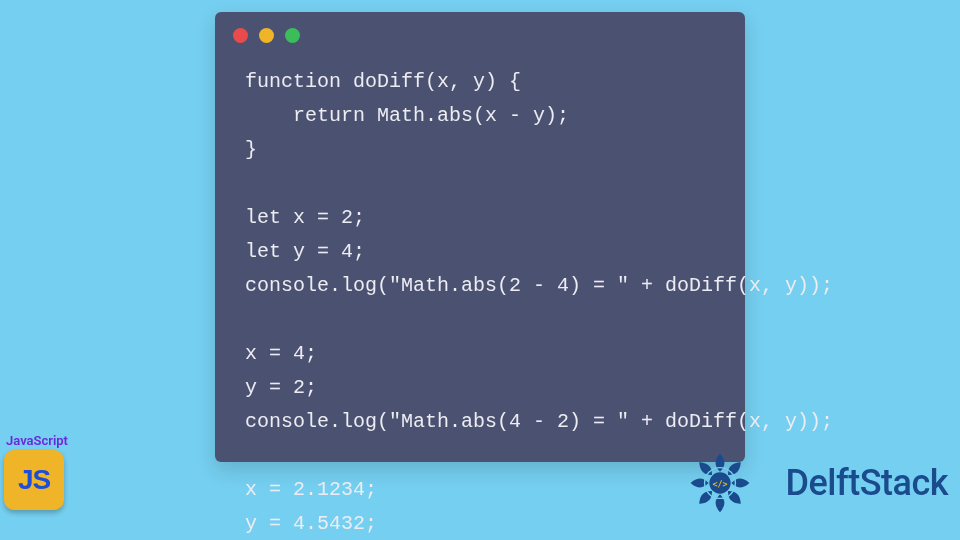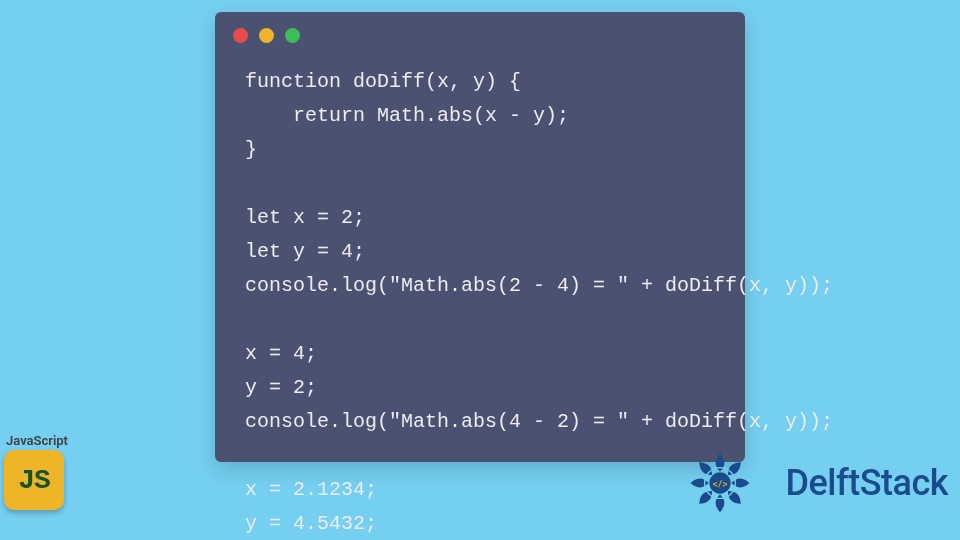--- a/index.html
+++ b/index.html
@@ -46,40 +46,40 @@
     .js-badge {
       position: absolute;
       left: 4px;
       bottom: 30px;
       width: 70px;
       text-align: left;
     }
     .js-badge-label {
       font-size: 13px;
       font-weight: 600;
-      color: #404040;
+      color: #6d28d9;
       margin-bottom: 2px;
       margin-left: 2px;
     }
     .js-badge-icon {
       width: 60px;
       height: 60px;
       background: #f0b429;
       border-radius: 10px;
       position: relative;
       box-shadow: 0 3px 5px rgba(0,0,0,0.25);
       display: flex;
       align-items: center;
       justify-content: center;
     }
     .js-badge-icon span {
-      font-family: Liberation Mono, monospace;
+      font-family: Liberation Sans, sans-serif;
       font-weight: 900;
       font-size: 28px;
-      color: #14532d;
+      color: #1d4ed8;
       letter-spacing: -1px;
     }
     .delf-logo {
       position: absolute;
       right: 12px;
       bottom: 22px;
       display: flex;
       align-items: center;
       gap: 6px;
     }

